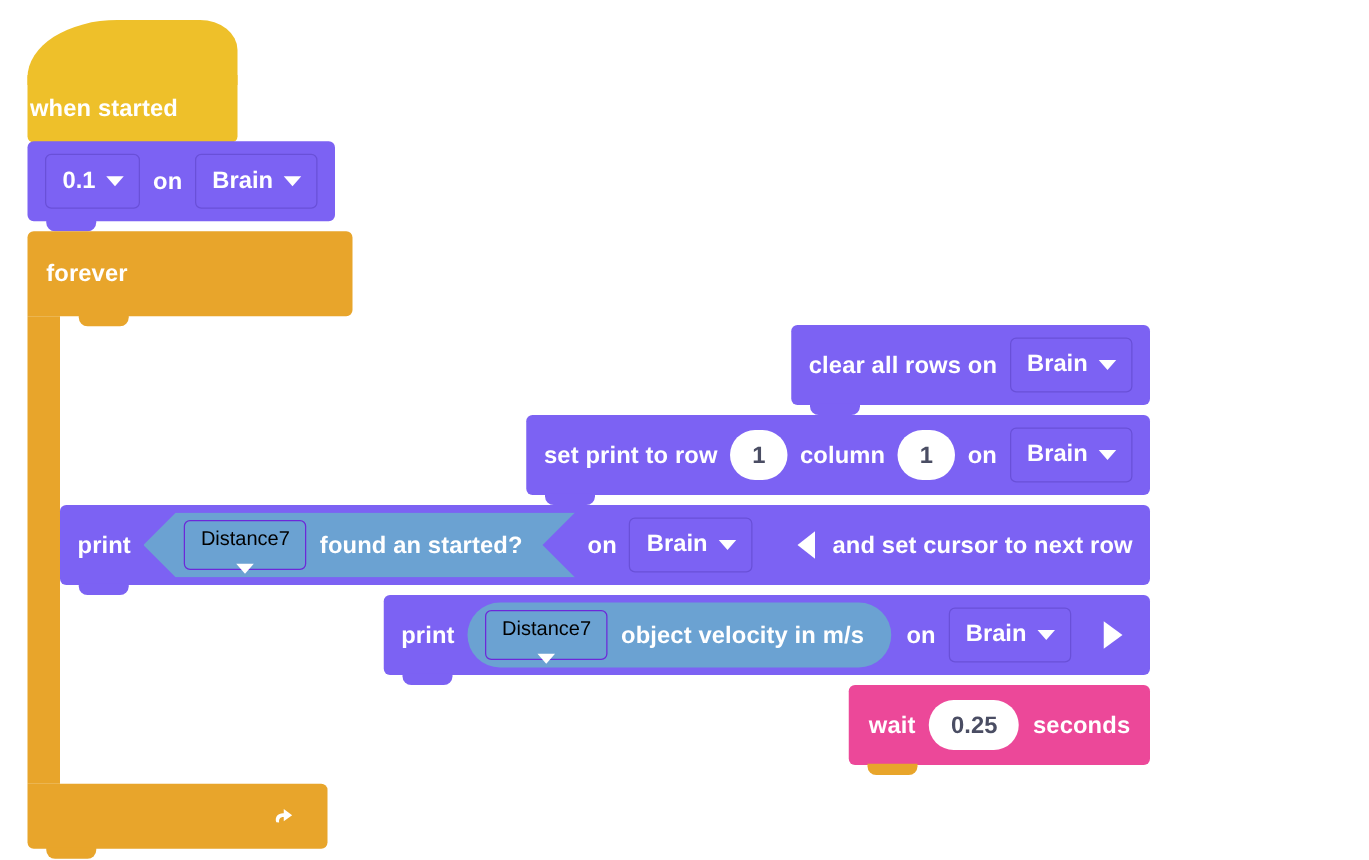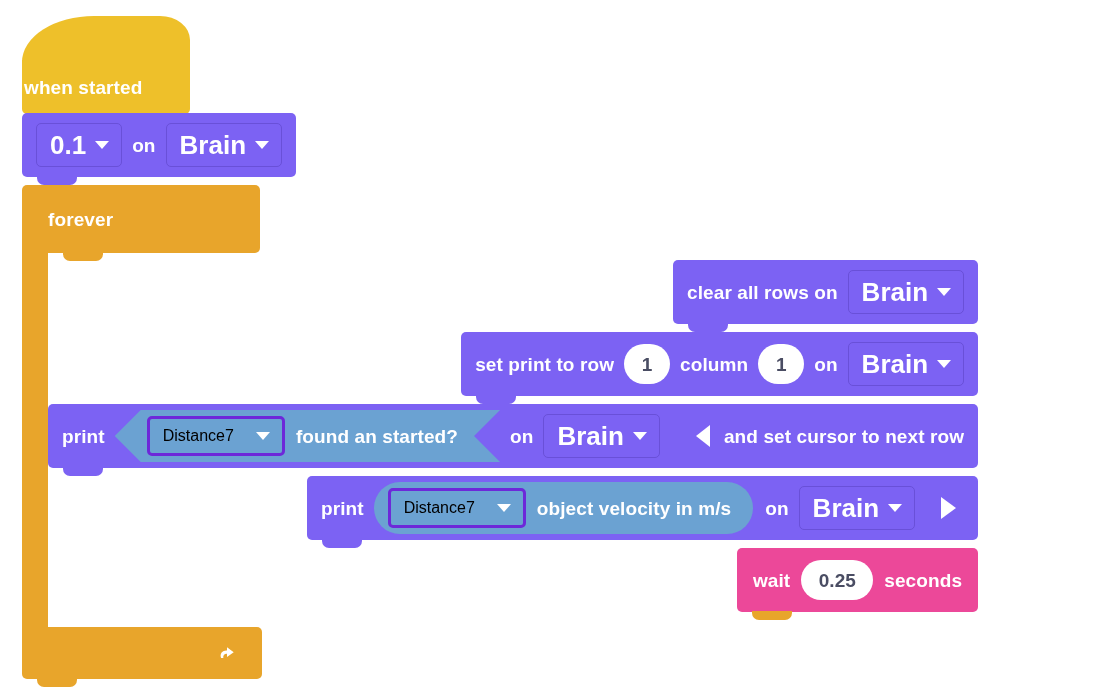--- a/index.html
+++ b/index.html
@@ -98,21 +98,21 @@
     align-items: center;
     gap: 9px;
     background: #7c62f3;
     border: 1px solid #6950d8;
     border-radius: 5px;
     padding: 7px 12px 8px 13px;
     height: 44px;
   }
   .dropdown .dd-text {
     color: #ffffff;
-    font-size: 26px;
+    font-size: 19px;
     font-weight: bold;
     white-space: nowrap;
     line-height: 1;
   }
   .caret {
     width: 0; height: 0;
     border-left: 7px solid transparent;
     border-right: 7px solid transparent;
     border-top: 8px solid #ffffff;
     flex: 0 0 auto;
@@ -135,27 +135,27 @@
   }
 
   
   #forever-wrap {
     position: absolute;
     left: 22px;
     top: 185px;
   }
   .c-head {
     position: relative;
-    width: 238px;
+    width: 260px;
     height: 68px;
     background: #e8a52b;
     border-radius: 5px 5px 5px 0;
     display: flex;
     align-items: center;
-    padding-left: 26px;
+    padding-left: 15px;
   }
   .c-head::after {
     content: "";
     position: absolute;
     left: 41px;
     bottom: -8px;
     width: 40px;
     height: 9px;
     background: #e8a52b;
     border-radius: 0 0 7px 7px;
@@ -263,26 +263,27 @@
     gap: 11px;
     background: #6ba2d2;
     height: 52px;
     border-radius: 999px;
     padding: 0 22px 0 14px;
   }
 
   .dd-teal {
     display: inline-flex;
     align-items: center;
-    gap: 22px;
+    gap: 10px;
     background: #6ba2d2;
-    border: 3px solid #6d28d9;
+    border: 1px solid #6d28d9;
     border-radius: 5px;
     padding: 6px 12px 7px 13px;
     height: 40px;
+    flex-direction: column;
   }
 
   
   .tri-left {
     width: 0; height: 0;
     border-top: 11px solid transparent;
     border-bottom: 11px solid transparent;
     border-right: 14px solid #ffffff;
     flex: 0 0 auto;
   }

